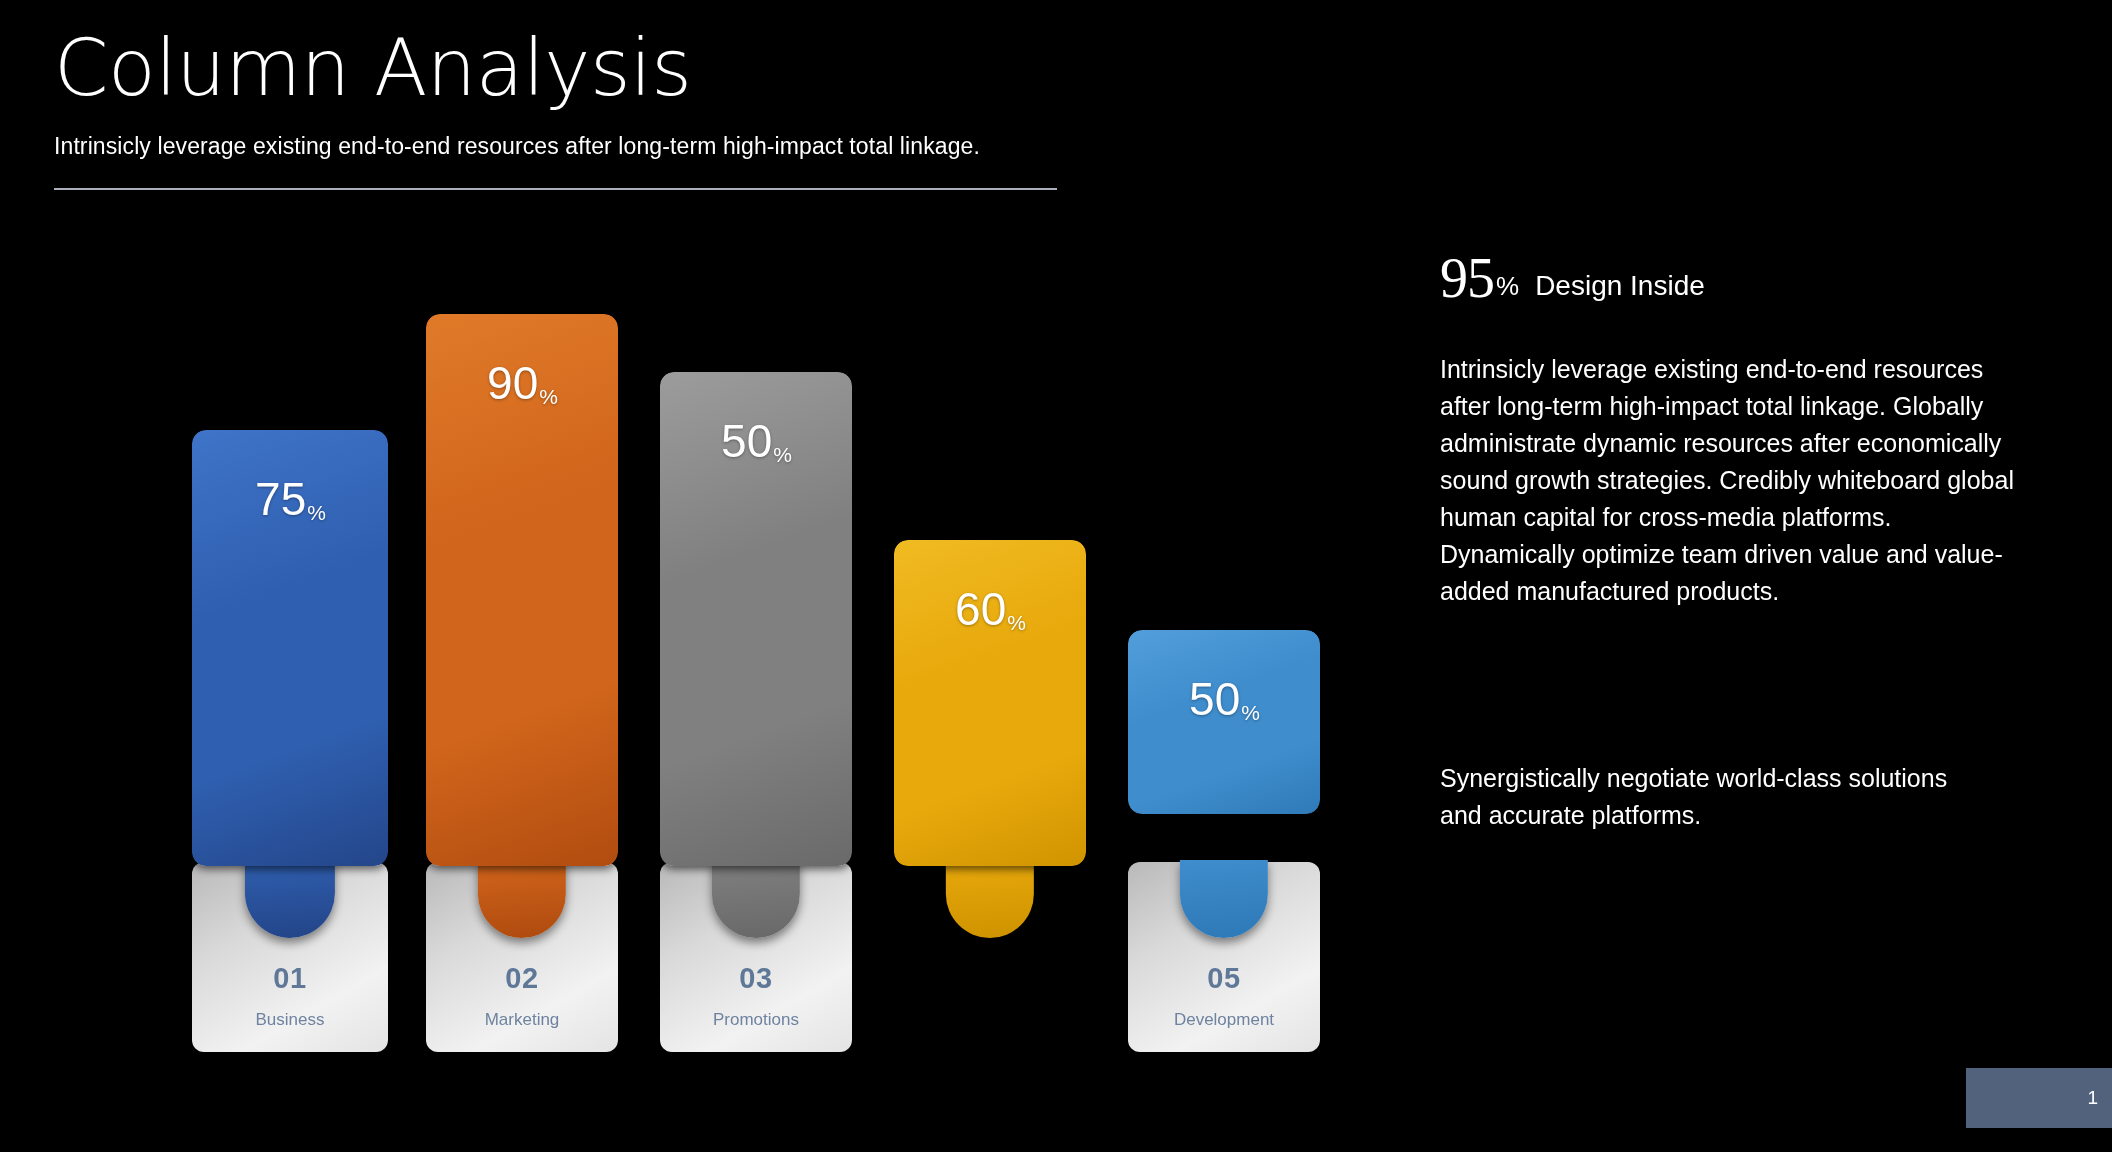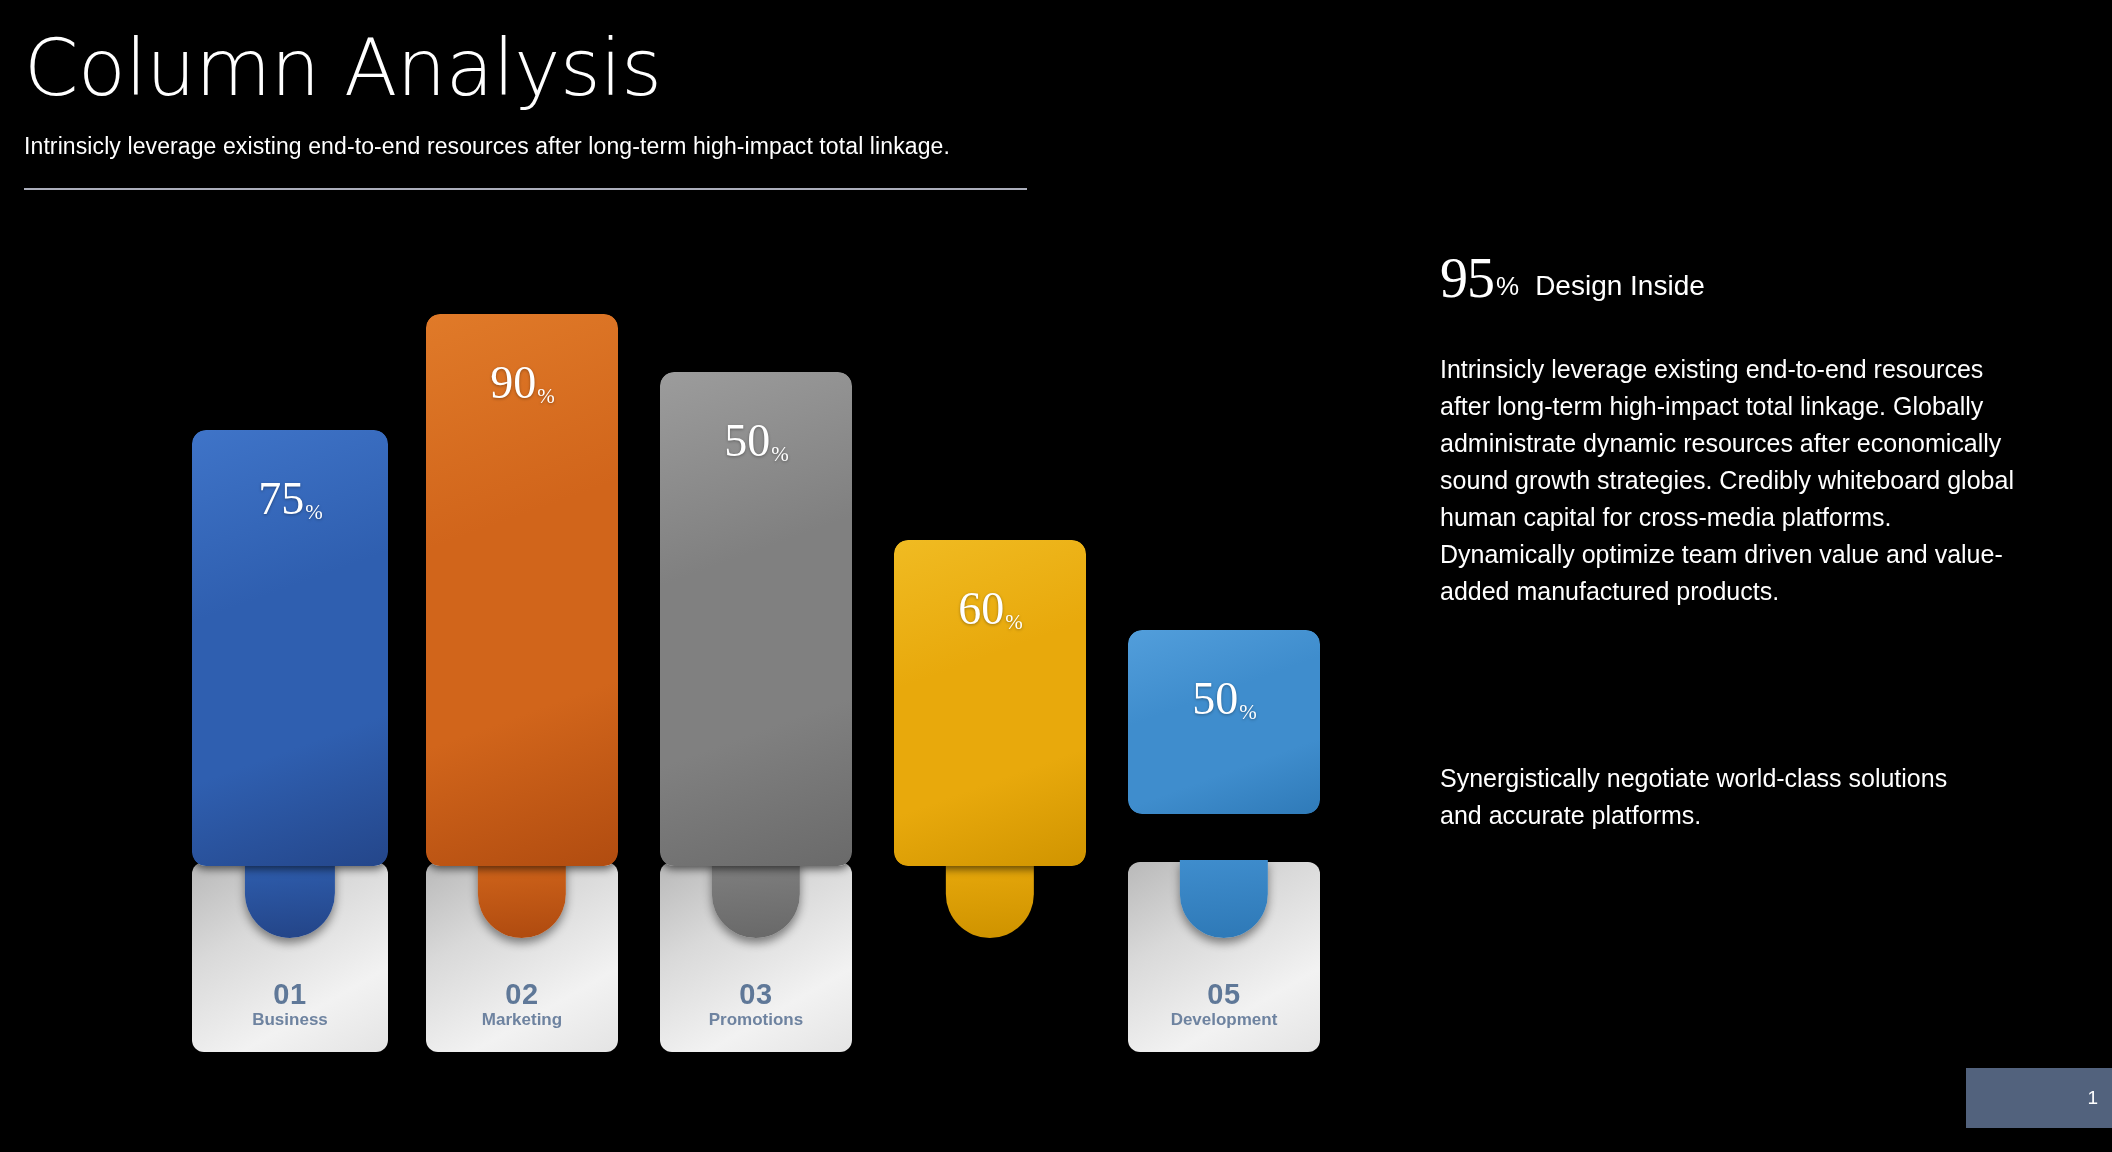--- a/index.html
+++ b/index.html
@@ -13,21 +13,21 @@
 
   body {
     font-family: "Liberation Sans", sans-serif;
     color: #ffffff;
     position: relative;
   }
 
   
   .slide-header {
     position: absolute;
-    left: 24px;
+    left: 54px;
     top: 28px;
     width: 1010px;
   }
 
   .slide-title {
     font-family: "DejaVu Sans", sans-serif;
     font-size: 78px;
     font-weight: 300;
     line-height: 1.04;
     letter-spacing: -0.5px;
@@ -89,23 +89,23 @@
 
   .pedestal-number {
     font-size: 29px;
     font-weight: 700;
     color: #5f7898;
     line-height: 1.1;
     letter-spacing: 0.5px;
   }
 
   .pedestal-label {
-    margin-top: 0;
+    margin-top: 16px;
     font-size: 17px;
-    font-weight: 700;
+    font-weight: 400;
     color: #6e83a0;
     line-height: 1.1;
   }
 
   
   .bar {
     position: absolute;
     left: 0;
     width: 100%;
     border-radius: 14px 14px 14px 14px;
@@ -141,21 +141,20 @@
 
   .bar-value {
     position: absolute;
     left: 0;
     right: 0;
     text-align: center;
     color: #ffffff;
     line-height: 1;
     text-shadow: 0 1px 3px rgba(0,0,0,0.35);
     white-space: nowrap;
-    font-family: Liberation Serif, serif;
   }
 
   .bar-value .num {
     font-size: 46px;
     font-weight: 400;
     letter-spacing: 0px;
   }
 
   .bar-value .pct {
     font-size: 21px;

